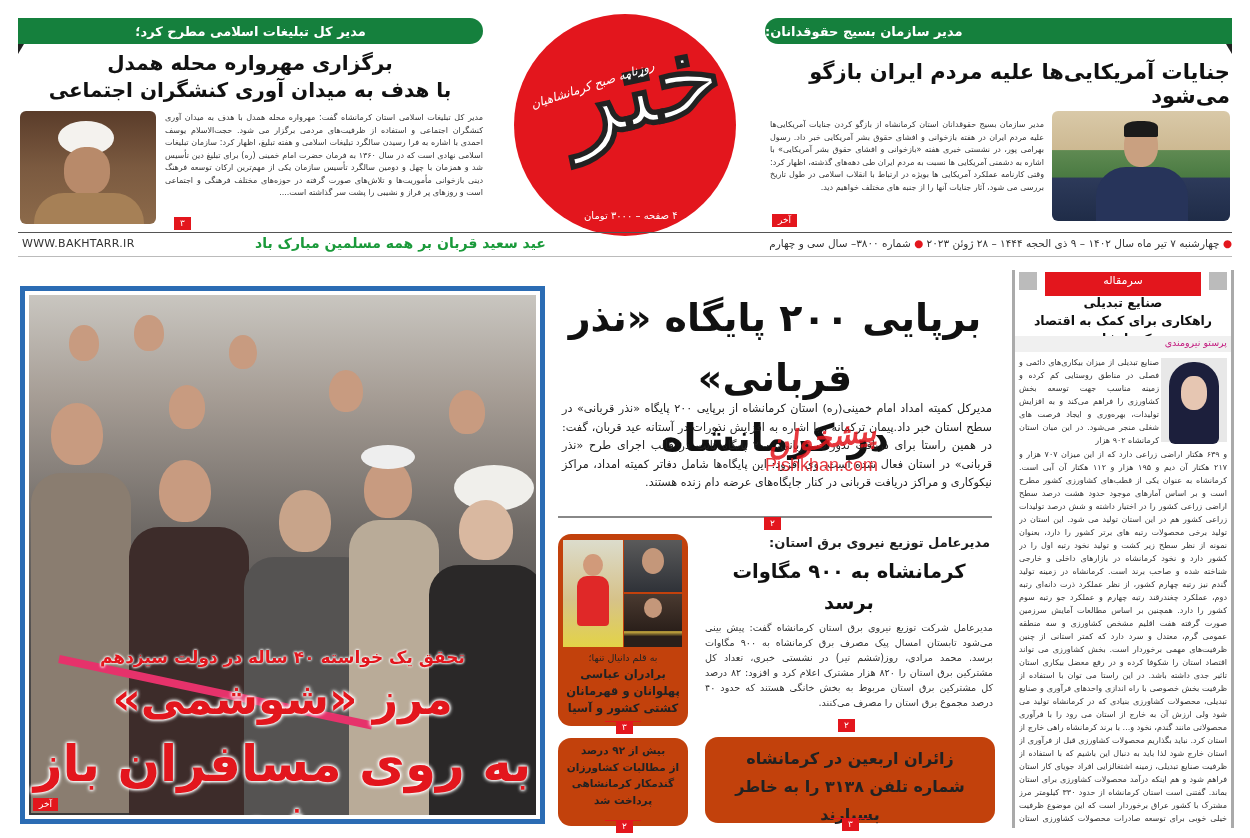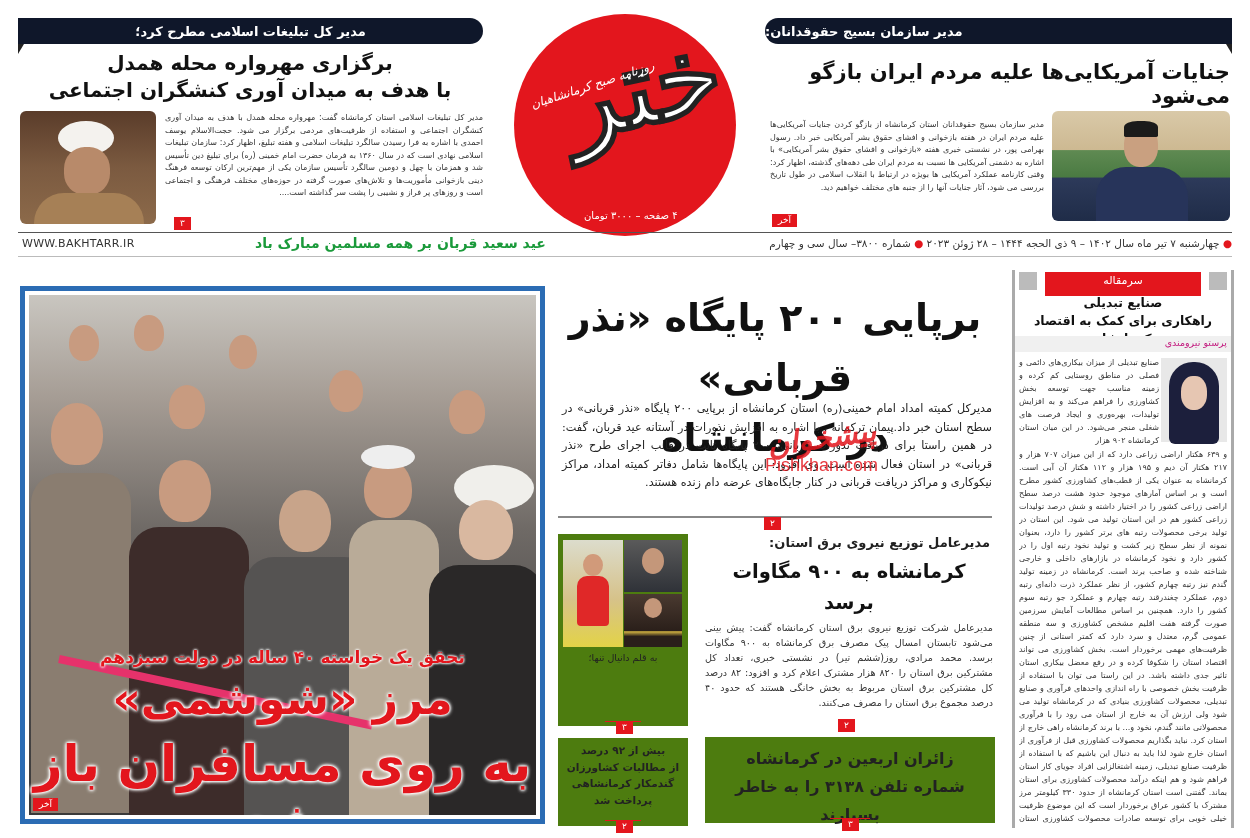--- a/index.html
+++ b/index.html
@@ -7,21 +7,21 @@
       width: 1250px; height: 838px; overflow: hidden;
       background: #ffffff;
       font-family: "DejaVu Sans", sans-serif;
       color: #222;
       position: relative;
     }
     .abs { position: absolute; }
 
     
     .kicker-bar {
-      position: absolute; height: 26px; background: #0f172a; color: #fff;
+      position: absolute; height: 26px; background: #15803d; color: #fff;
       border-radius: 13px; font-size: 13px; font-weight: bold;
       display: flex; align-items: center; justify-content: center;
       direction: rtl;
     }
     .kicker-bar.right { left: 765px; top: 18px; width: 467px; justify-content: flex-end; padding-right: 16px; border-radius: 14px 0 0 14px; }
     .kicker-bar.left { left: 18px; top: 18px; width: 465px; border-radius: 0 14px 14px 0; }
     .fold { position: absolute; width: 0; height: 0; border-style: solid; }
 
     .top-headline { position: absolute; font-weight: bold; color: #111; direction: rtl; text-align: center; }
     .top-body { position: absolute; font-size: 8px; line-height: 12.5px; color: #333; direction: rtl; text-align: justify; }
@@ -78,21 +78,21 @@
     .watermark .en { font-size: 18px; font-family: "Liberation Sans", sans-serif; }
     .sep-line { position: absolute; height: 2px; background: #888; }
     .sep-tag { position: absolute; }
 
     
     .elec-kicker { position: absolute; left: 705px; top: 535px; width: 285px; text-align: right; font-weight: bold; font-size: 13px; color: #222; direction: rtl; }
     .elec-headline { position: absolute; left: 705px; top: 556px; width: 288px; text-align: center; font-weight: bold; font-size: 19.5px; line-height: 31px; color: #111; direction: rtl; }
     .elec-body { position: absolute; left: 705px; top: 620px; width: 288px; font-size: 9.6px; line-height: 15px; color: #333; direction: rtl; text-align: justify; }
 
     
-    .gray-box { position: absolute; background: #4d7c0f; }
+    .gray-box { position: absolute; background: #c2410c; border-radius: 13px; }
     .box-title { text-align: center; font-weight: bold; color: #222; direction: rtl; }
 
     
     .editorial { position: absolute; left: 1012px; top: 270px; width: 222px; height: 558px; border-left: 3px solid #aaa; border-right: 3px solid #aaa; }
     .ed-label-bar { position: absolute; left: 0; top: 2px; width: 216px; height: 18px; }
     .ed-label-bar .gr { position: absolute; top: 0; width: 18px; height: 18px; background: #bbb; }
     .ed-label { position: absolute; left: 30px; top: 0; width: 156px; height: 24px; background: #e3161d; color: #fff; text-align: center; font-size: 11px; line-height: 18px; direction: rtl; }
     .ed-title { position: absolute; left: 0; top: 24px; width: 216px; text-align: center; font-weight: bold; font-size: 12.5px; line-height: 18px; direction: rtl; color: #111; }
     .ed-author-bar { position: absolute; left: 0; top: 66px; width: 216px; height: 16px; background: #f0f0f0; }
     .ed-author { position: absolute; right: 4px; top: 1px; font-size: 9.5px; color: #c2187d; direction: rtl; }
@@ -216,20 +216,25 @@
     <div style="position:absolute;left:20px;top:14px;width:20px;height:22px;border-radius:50%;background:#d19a7a;"></div>
     <div style="position:absolute;left:14px;top:36px;width:32px;height:50px;border-radius:10px 10px 4px 4px;background:#e02828;"></div>
   </div>
   <div style="position:absolute;left:66px;top:6px;width:58px;height:52px;background:linear-gradient(180deg,#5a5a5a 0%,#2f3238 100%);">
     <div style="position:absolute;left:18px;top:8px;width:22px;height:26px;border-radius:50%;background:#c4977a;"></div>
   </div>
   <div style="position:absolute;left:66px;top:60px;width:58px;height:53px;background:linear-gradient(180deg,#4a3a30 0%,#2a1f1a 70%,#d4b341 71%,#2a1f1a 80%);">
     <div style="position:absolute;left:20px;top:4px;width:18px;height:20px;border-radius:50%;background:#c4977a;"></div>
   </div>
   <div class="box-title" style="position:absolute;left:0;top:118px;width:130px;font-size:9.5px;font-weight:normal;">به قلم دانیال تنها؛</div>
+  <div class="box-title" style="position:absolute;left:0;top:132px;width:130px;font-size:11.5px;line-height:17px;">
+    <div>برادران عباسی</div>
+    <div>پهلوانان و قهرمانان</div>
+    <div>کشتی کشور و آسیا</div>
+  </div>
   <div style="position:absolute;left:47px;top:187px;width:36px;height:1px;background:#e3161d;"></div>
   <div style="position:absolute;left:58px;top:181px;">
     <span class="page-tag">۳</span>
   </div>
 </div>
 
 <div class="gray-box" style="left:558px; top:738px; width:130px; height:88px;">
   <div class="box-title" style="position:absolute;left:0;top:4px;width:130px;font-size:10.5px;line-height:16.5px;">
     <div>بیش از ۹۲ درصد</div>
     <div>از مطالبات کشاورزان</div>

